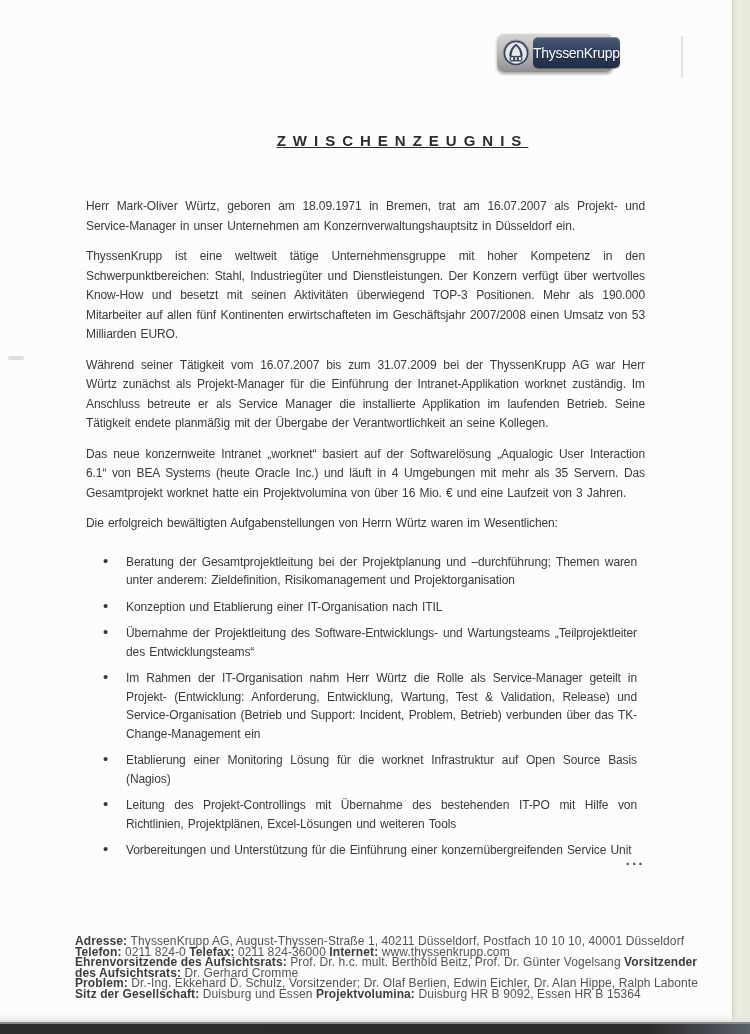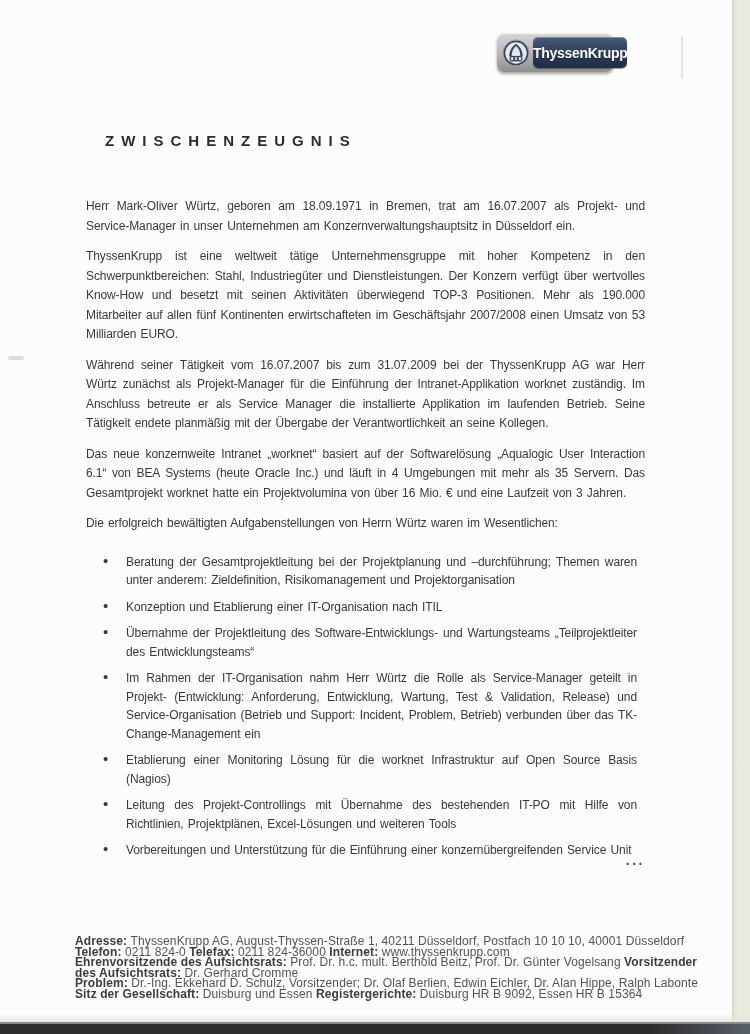--- a/index.html
+++ b/index.html
@@ -45,28 +45,28 @@
   .logo-emblem{
     width:30px;height:30px;flex:0 0 auto;margin-left:4px;
   }
   .logo-plate{
     flex:1;height:31px;margin:0 4px 0 2px;border-radius:5px;
     background:linear-gradient(180deg,#4a5a78 0%,#2c3b57 55%,#202d45 100%);
     box-shadow:inset 0 1px 1px rgba(255,255,255,.3),0 1px 1px rgba(0,0,0,.35);
     display:flex;align-items:center;justify-content:center;
   }
   .logo-text{
-    color:#ffffff;font-weight:bold;font-size:14px;letter-spacing:-0.3px;
+    color:#ffffff;font-weight:normal;font-size:14px;letter-spacing:-0.3px;
     text-shadow:0 1px 1px rgba(0,0,0,.4);white-space:nowrap;
   }
   
   .doc-title{
-    position:absolute;top:132px;left:105px;width:559px;
-    text-align:left;font-size:15px;font-weight:bold;letter-spacing:7px;
-    color:#2d2d2d;z-index:2;
+    position:absolute;top:132px;left:123px;width:559px;
+    text-align:center;font-size:15px;font-weight:bold;letter-spacing:7px;
+    color:#2d2d2d;z-index:2;text-decoration:underline;
   }
   .content{
     position:absolute;top:197px;left:86px;width:559px;
     color:#3a3a3a;font-size:12px;line-height:19.5px;
     text-align:justify;letter-spacing:-0.1px;word-spacing:1px;z-index:2;
   }
   .content p.para{margin:0 0 11px 0;}
   ul.tasks{
     list-style:none;margin:19px 0 0 0;padding:0;line-height:18.5px;
   }
@@ -147,14 +147,14 @@
 <div class="footer">
 
     <div class="footer-line"><span class="fb">Adresse: </span><span>ThyssenKrupp AG, August-Thyssen-Straße 1, 40211 Düsseldorf, Postfach 10 10 10, 40001 Düsseldorf</span></div>
 
     <div class="footer-line"><span class="fb">Telefon: </span><span>0211 824-0  </span><span class="fb">Telefax: </span><span>0211 824-36000  </span><span class="fb">Internet: </span><span>www.thyssenkrupp.com</span></div>
 
     <div class="footer-line"><span class="fb">Ehrenvorsitzende des Aufsichtsrats: </span><span>Prof. Dr. h.c. mult. Berthold Beitz, Prof. Dr. Günter Vogelsang </span><span class="fb">Vorsitzender des Aufsichtsrats: </span><span>Dr. Gerhard Cromme</span></div>
 
     <div class="footer-line"><span class="fb">Problem: </span><span>Dr.-Ing. Ekkehard D. Schulz, Vorsitzender; Dr. Olaf Berlien, Edwin Eichler, Dr. Alan Hippe, Ralph Labonte</span></div>
 
-    <div class="footer-line"><span class="fb">Sitz der Gesellschaft: </span><span>Duisburg und Essen  </span><span class="fb">Registergerichte: </span><span>Duisburg HR B 9092, Essen HR B 15364</span></div>
+    <div class="footer-line"><span class="fb">Sitz der Gesellschaft: </span><span>Duisburg und Essen  </span><span class="fb">Projektvolumina: </span><span>Duisburg HR B 9092, Essen HR B 15364</span></div>
   </div>
 
 </body></html>

